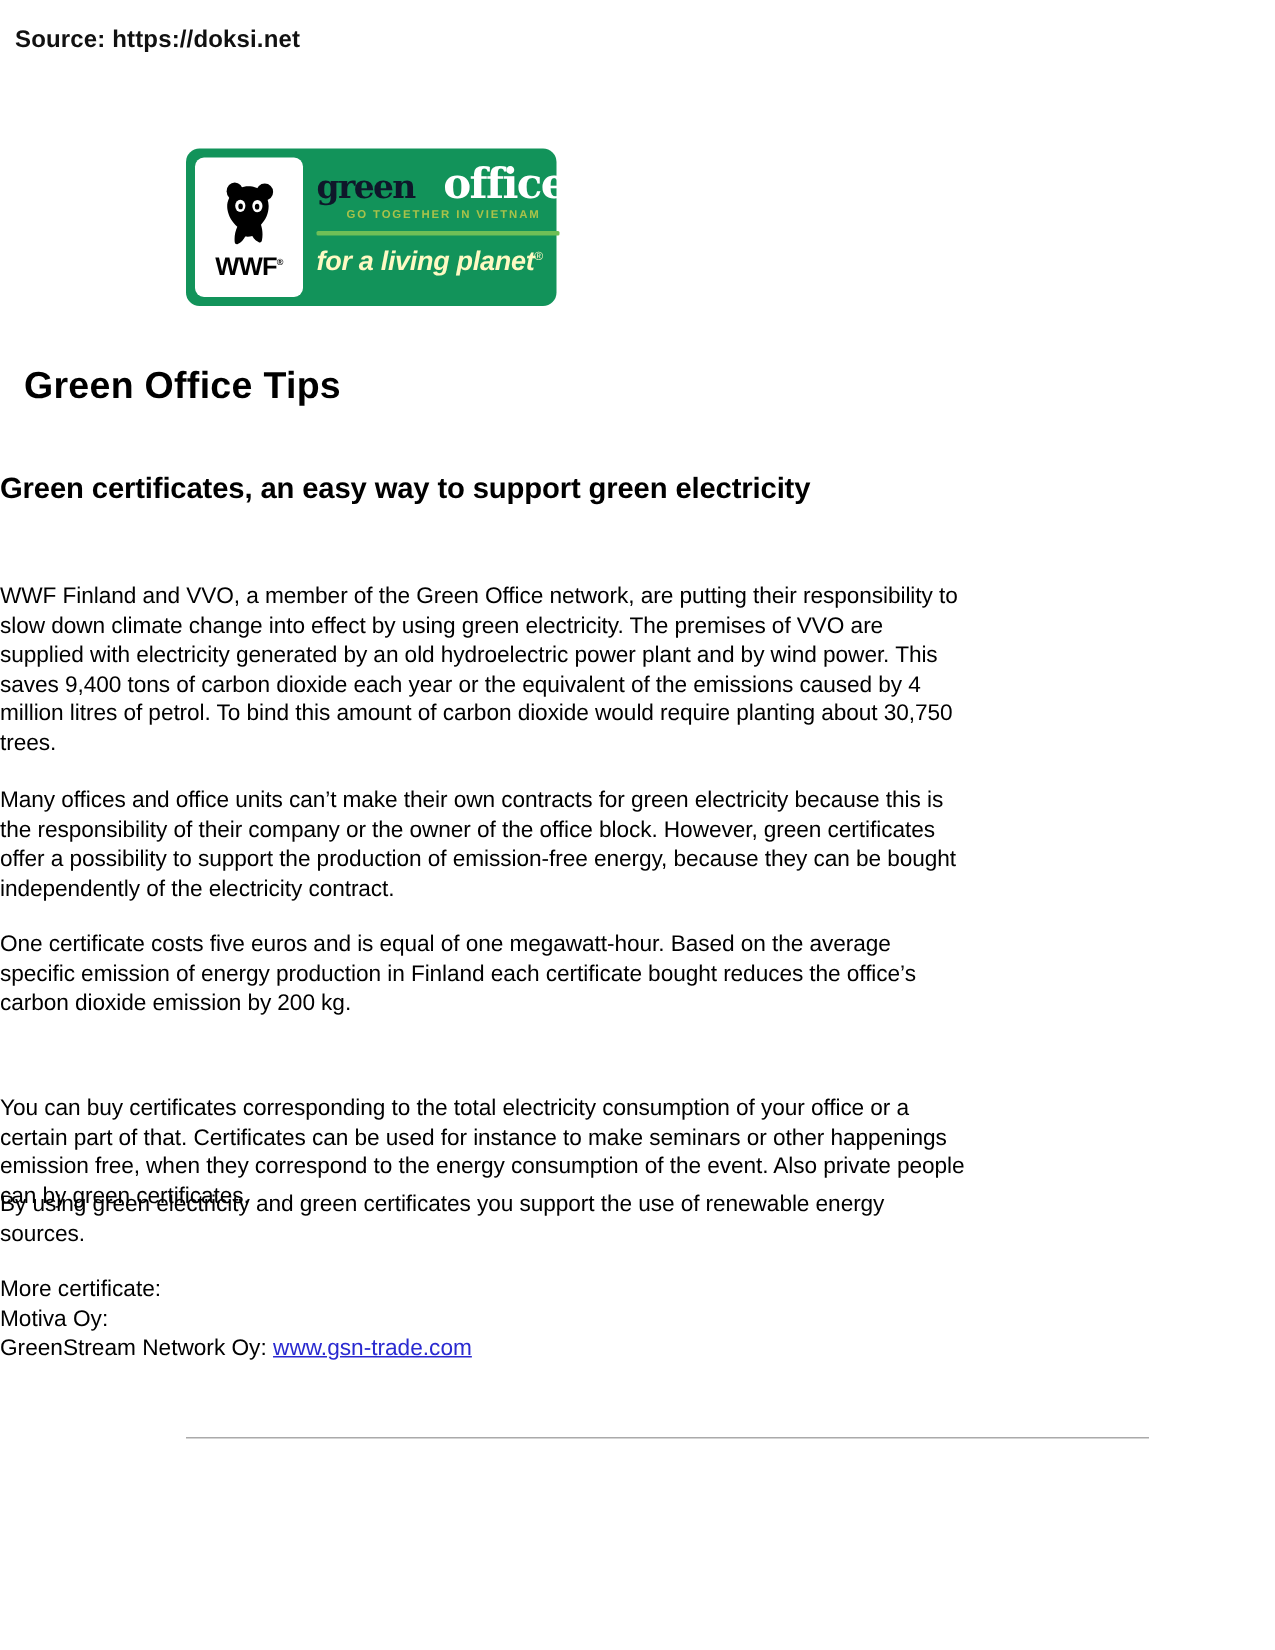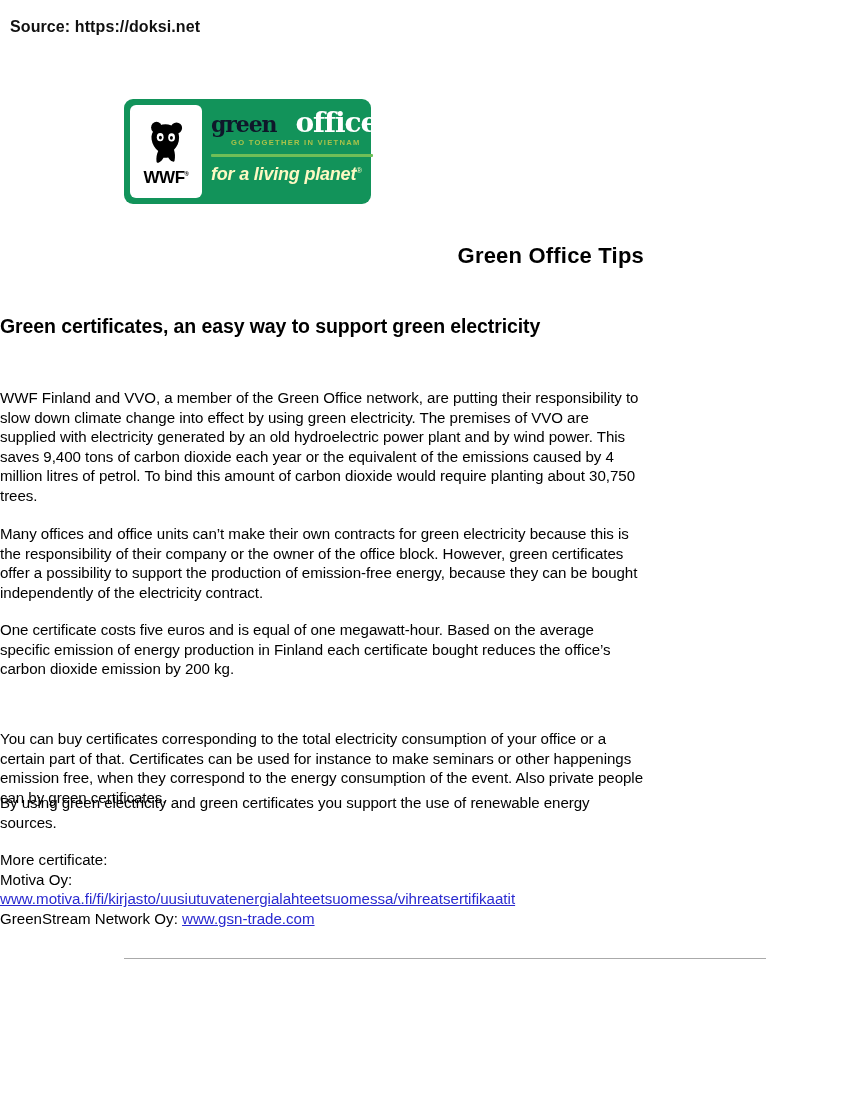--- a/index.html
+++ b/index.html
@@ -132,27 +132,27 @@
     white-space: nowrap;
   }
   .living-planet .reg {
     font-size: 8px;
     vertical-align: super;
     font-style: normal;
     font-weight: normal;
   }
 
   .doc-title {
-    text-align: right;
-    font-size: 22px;
+    text-align: left;
+    font-size: 25px;
     font-weight: bold;
     margin: 0;
     position: absolute;
     top: 243px;
-    left: 0;
+    left: 16px;
     width: 644px;
     letter-spacing: 0.2px;
   }
 
   .section-heading {
     position: absolute;
     top: 312px;
     left: 0;
     width: 610px;
     font-size: 19.5px;
@@ -264,19 +264,18 @@
     <p>You can buy certificates corresponding to the total electricity consumption of your office or a certain part of that. Certificates can be used for instance to make seminars or other happenings emission free, when they correspond to the energy consumption of the event. Also private people can by green certificates.</p>
   </div>
 
   <div class="body-block" style="top:793px;">
     <p>By using green electricity and green certificates you support the use of renewable energy sources.</p>
   </div>
 
   <div class="info-block">
     <div>More certificate:</div>
     <div>Motiva Oy:</div>
-    <div><a class="doc-link" href="#">www.motiva.fi/fi/kirjasto/uusiutuvatenergialahteetsuomessa/vihreatsertifikaatit</a></div>
     <div><span>GreenStream Network Oy:</span> <a class="doc-link" href="#">www.gsn-trade.com</a></div>
   </div>
 
   <div class="footer-rule"></div>
 
 </div>
 
 </body></html>

